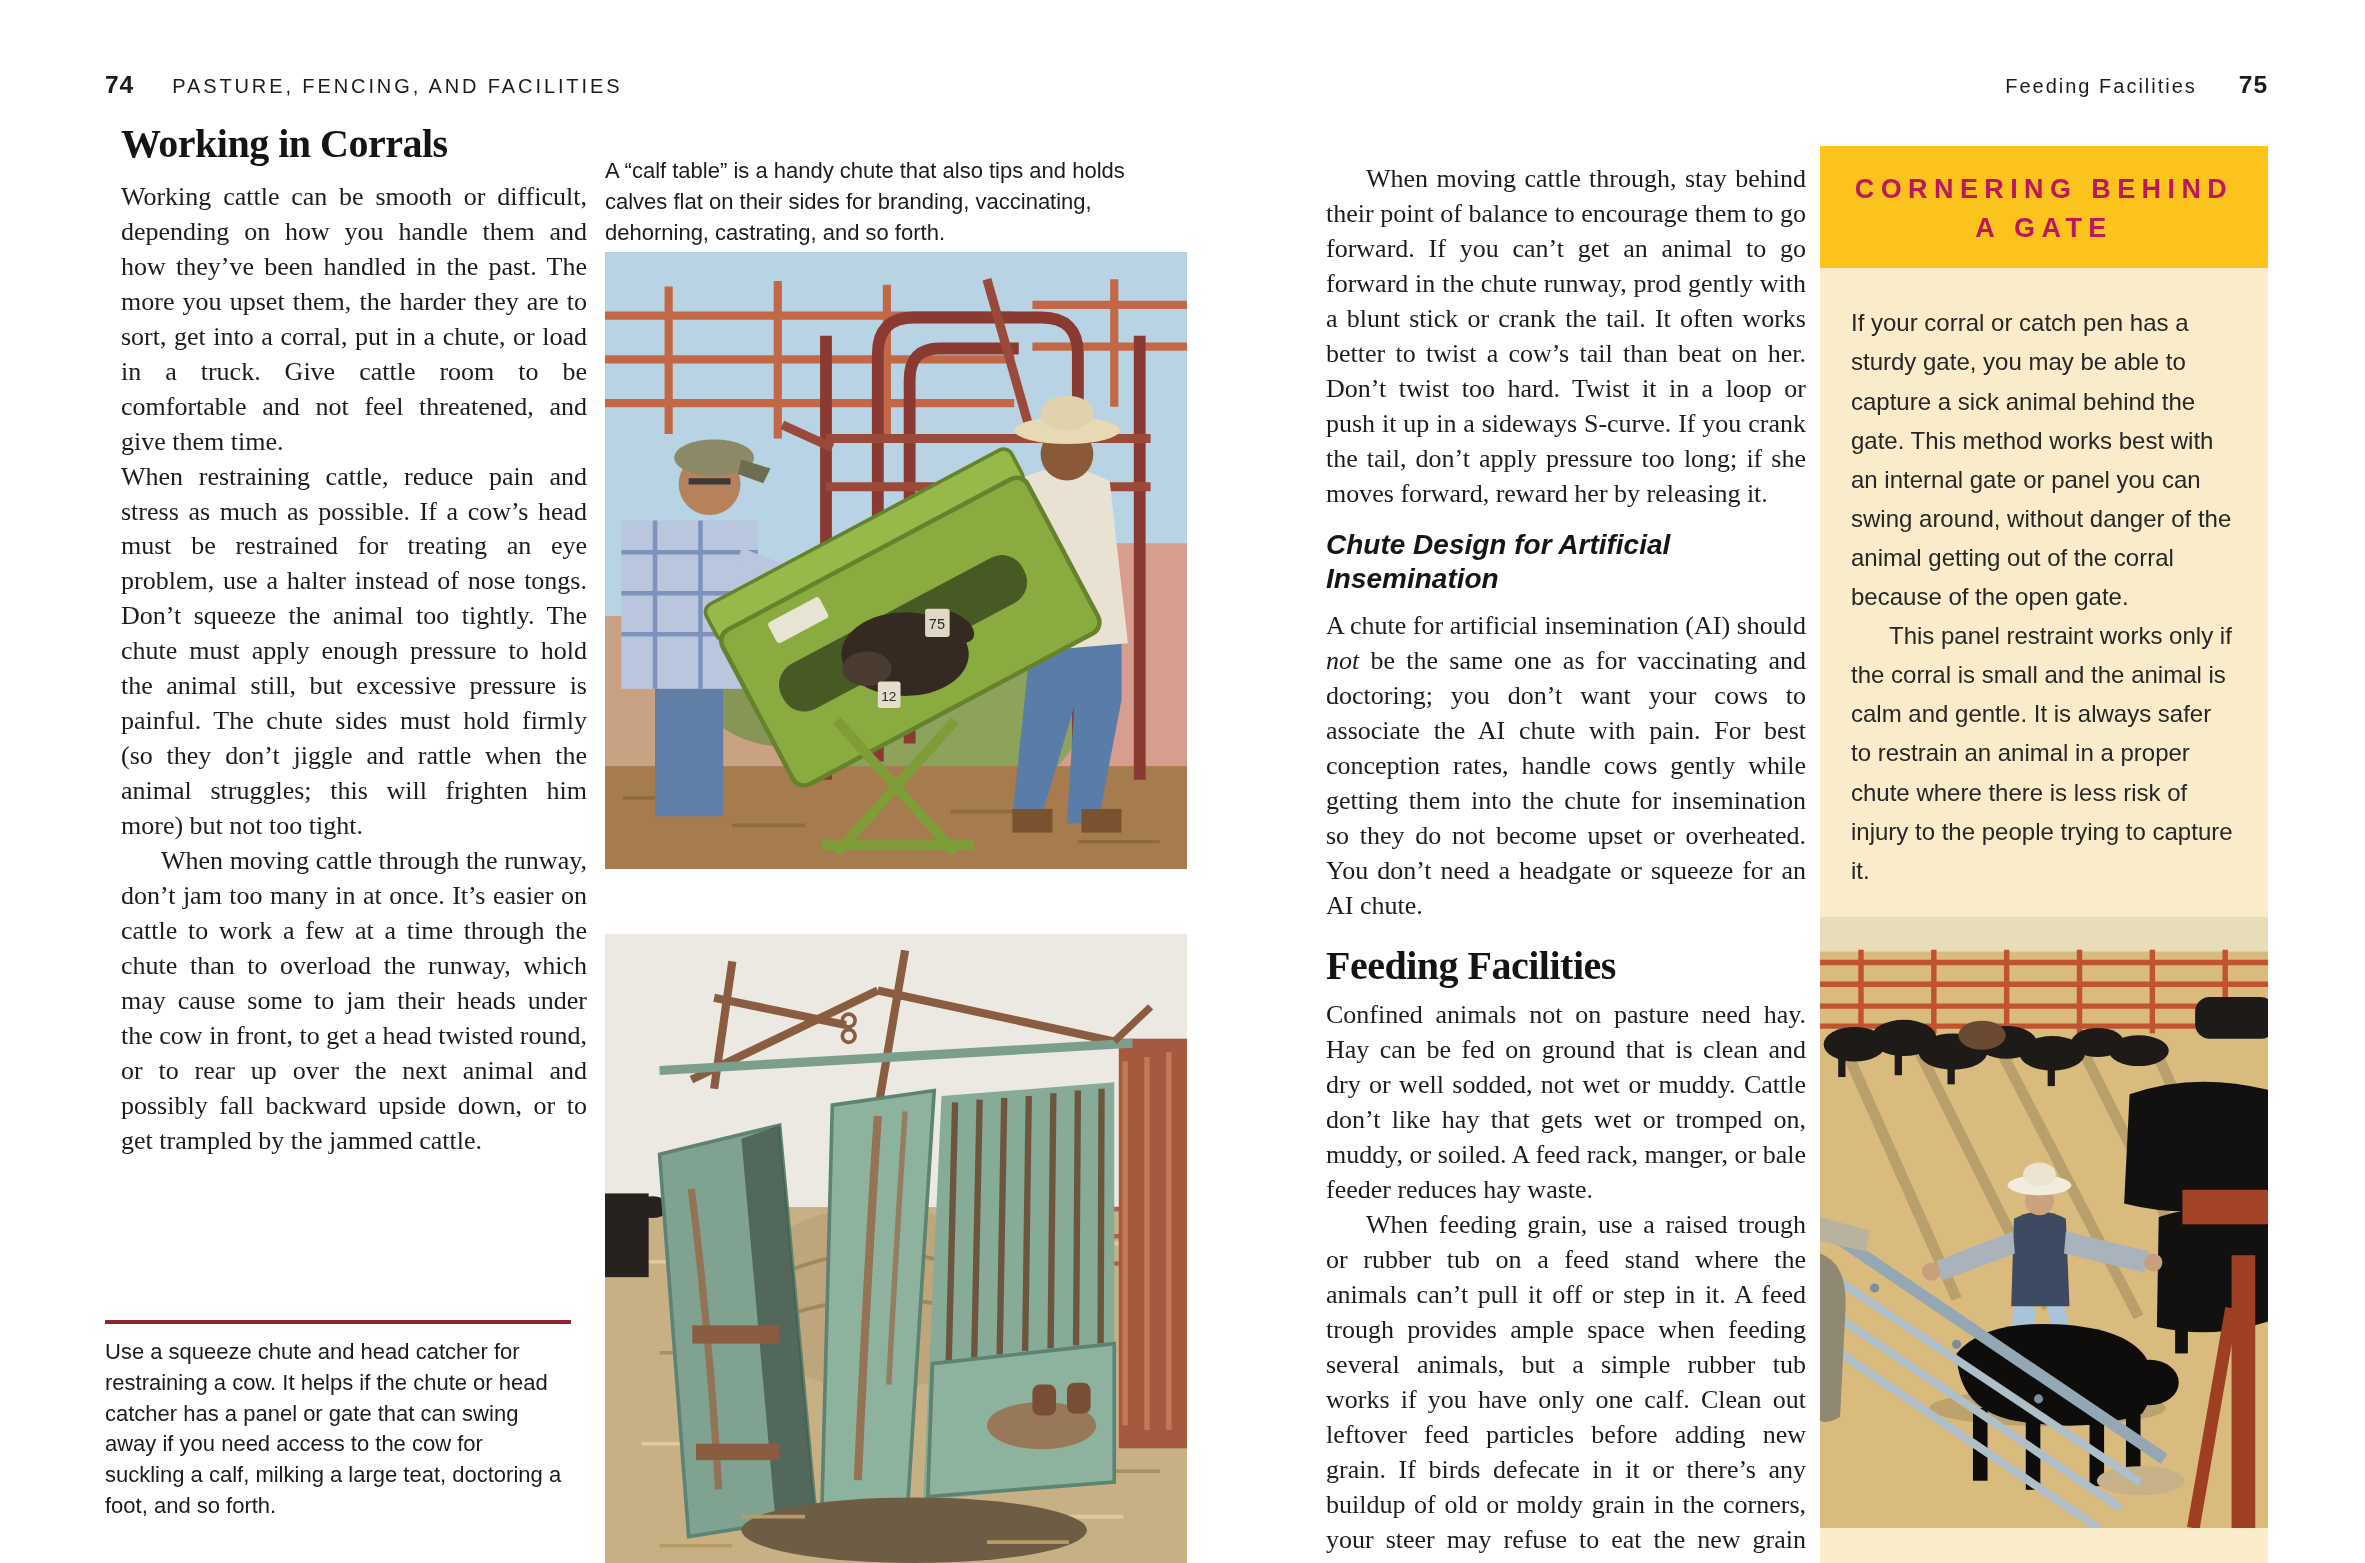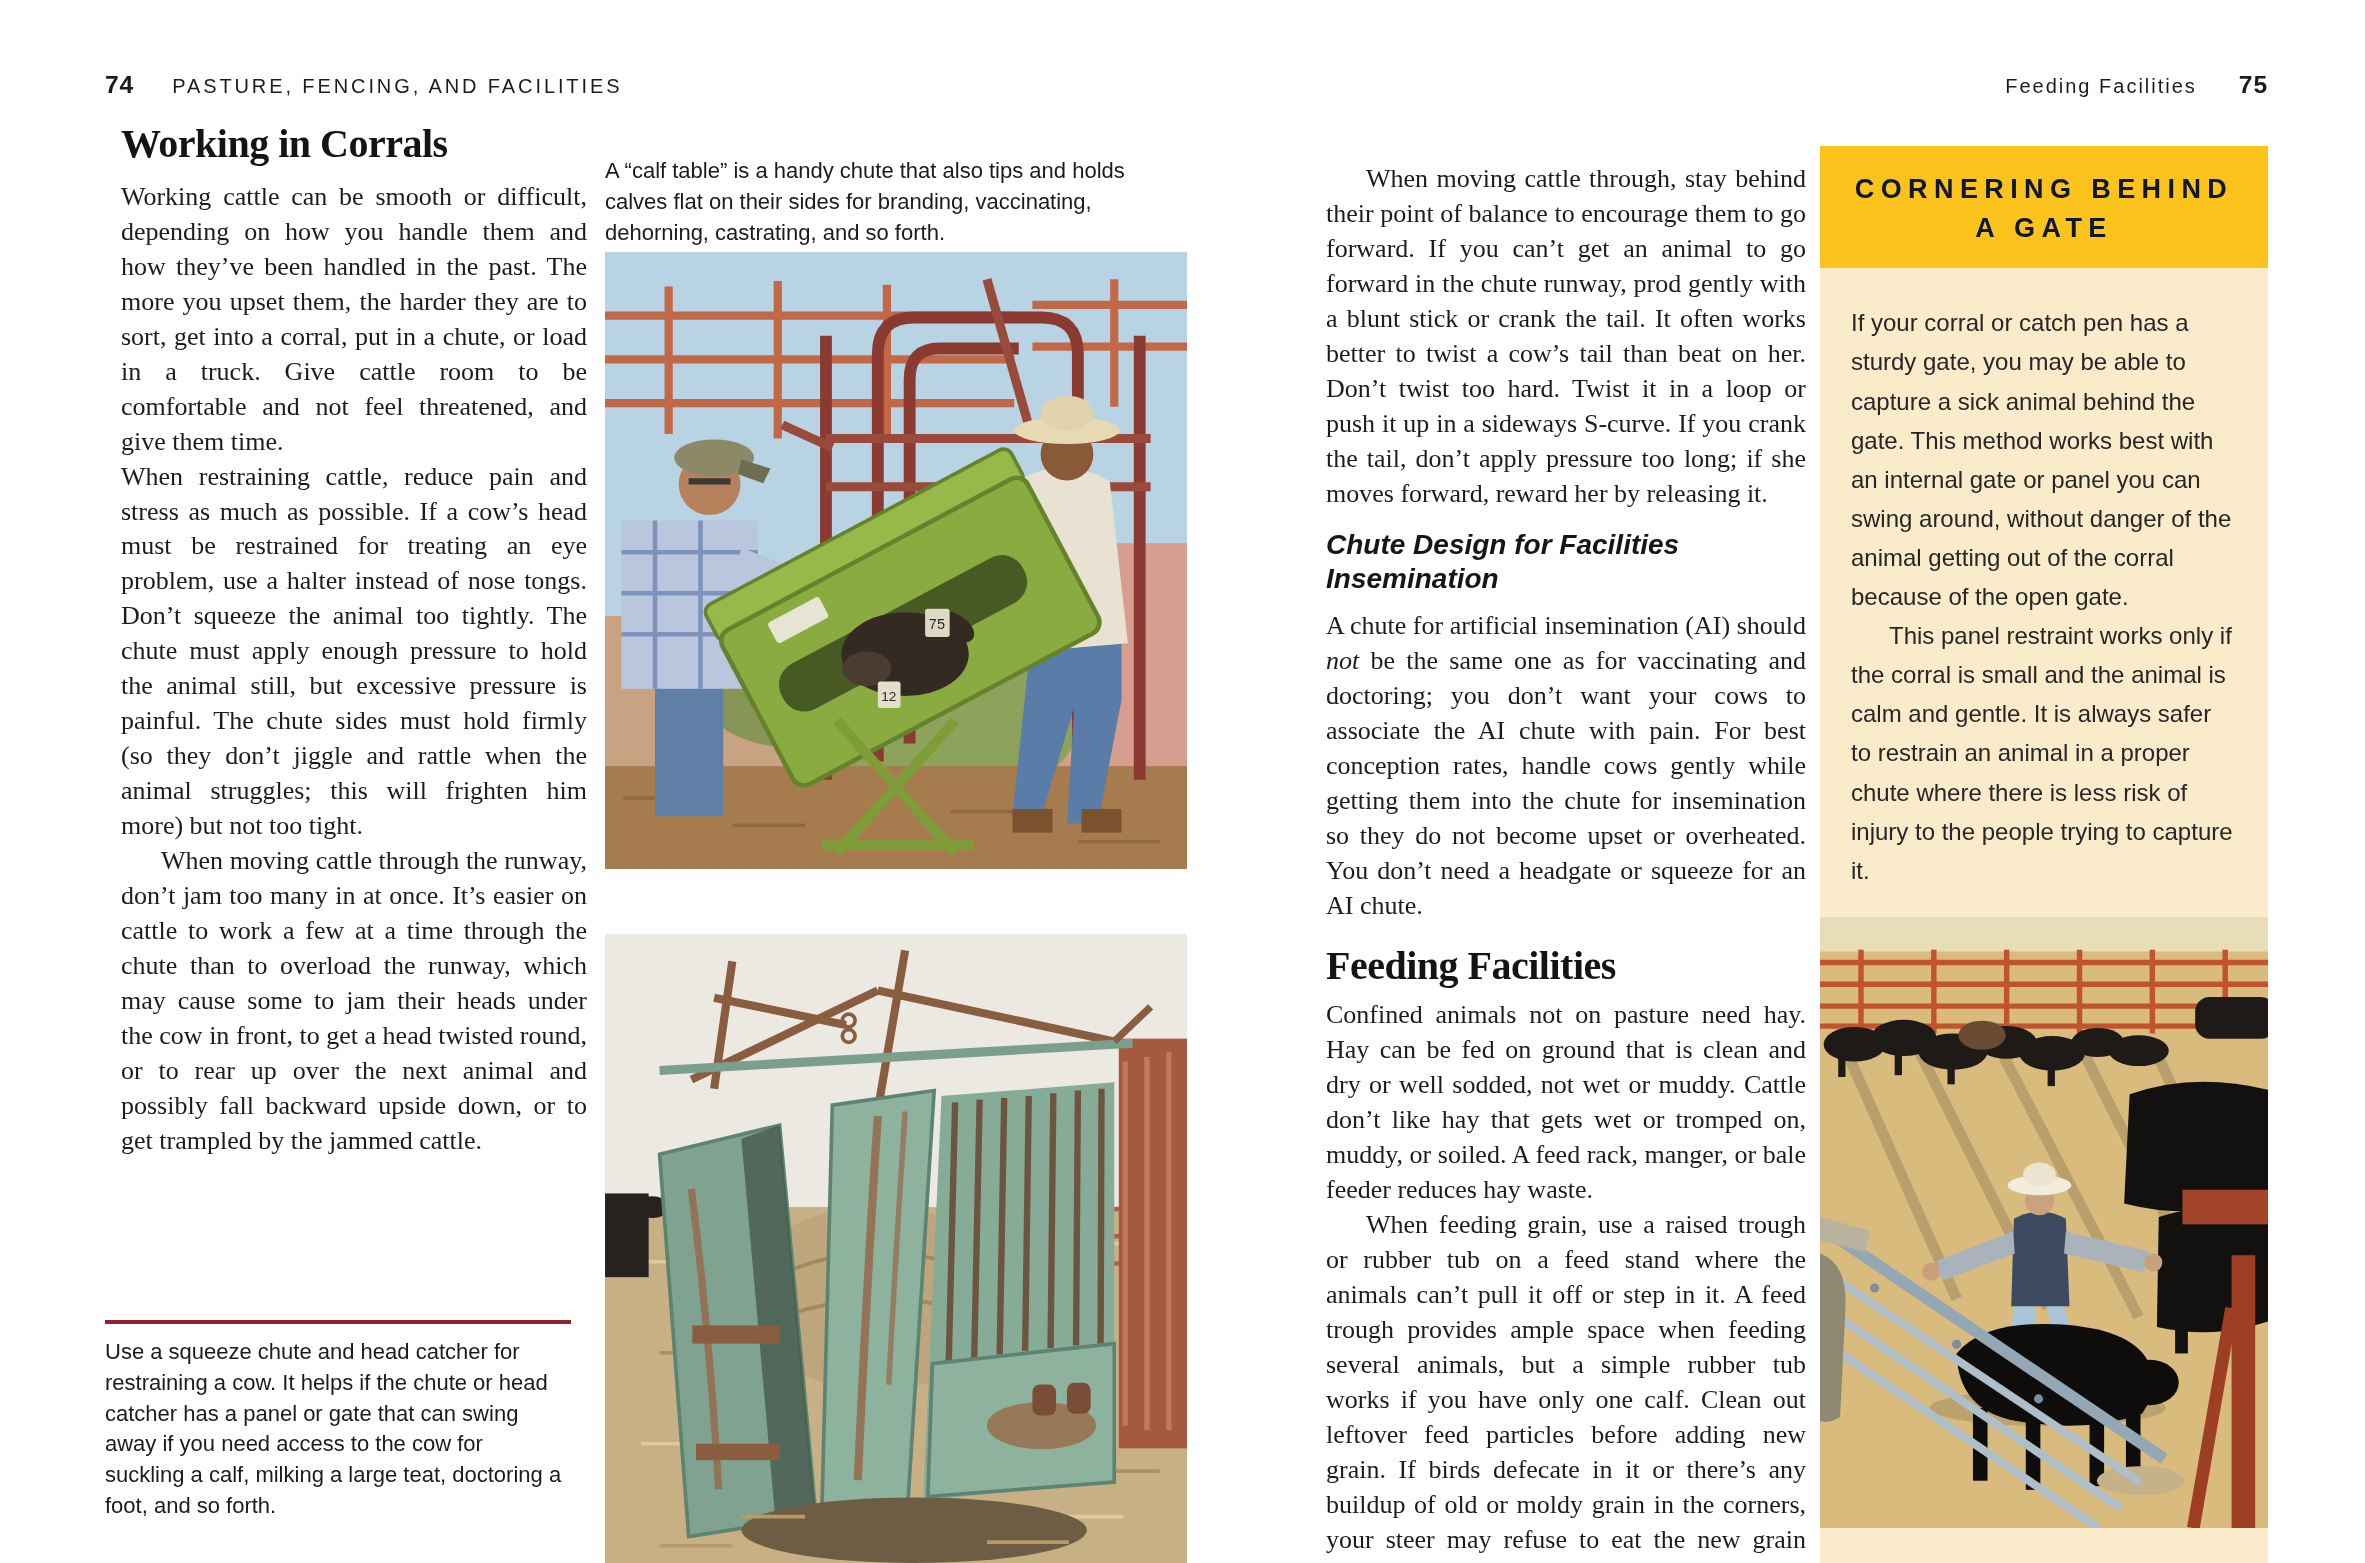--- a/index.html
+++ b/index.html
@@ -40,21 +40,21 @@
 
   
   .photo{position:absolute;overflow:hidden;background:#cbb48a;}
   .photo svg{display:block;width:100%;height:100%;}
 
   
   .sidebar{position:absolute;left:1820px;top:146px;width:448px;font-family:"Liberation Sans",sans-serif;}
   .sidebar-head{
     background:var(--accent_yellow,#fcc31c);text-align:center;
     font-weight:bold;font-size:27px;letter-spacing:6.4px;line-height:1.45;
-    padding:24px 16.4px 20px 16.4px;color:#0f172a;
+    padding:24px 16.4px 20px 16.4px;color:#be185d;
   }
   .sidebar-body{background:var(--sidebar_cream,#faebcb);padding:35px 31px 38px 31px;}
   .sidebar-body p{font-size:24px;line-height:1.63;margin:0;color:#262626;}
   .sidebar-body p.sb-ind{text-indent:38px;}
   .sidebar-photo{margin:27px -31px 0 -31px;height:611px;overflow:hidden;}
   .sidebar-photo svg{display:block;width:100%;height:100%;}
   .sidebar-caption{padding-top:25.5px;font-size:22px;line-height:1.45;}
 </style>
 </head>
 <body>
@@ -251,21 +251,21 @@
       <g stroke="#b89a66" stroke-width="4">
           <path d="M150,640 h70"></path>
           <path d="M420,668 h90"></path>
           <path d="M60,672 h80"></path>
         </g>
     </svg>
   </div>
 
   <div class="col" style="left:1310px;top:162px;width:480px;">
     <p class="body ind">When moving cattle through, stay behind their point of balance to encourage them to go forward. If you can’t get an animal to go forward in the chute runway, prod gently with a blunt stick or crank the tail. It often works better to twist a cow’s tail than beat on her. Don’t twist too hard. Twist it in a loop or push it up in a sideways S-curve. If you crank the tail, don’t apply pressure too long; if she moves forward, reward her by releasing it.</p>
-    <h2 class="subhead" style="margin-top:16.4px;">Chute Design for Facilities Insemination</h2>
+    <h2 class="subhead" style="margin-top:16.4px;">Chute Design for Artificial Insemination</h2>
     <p class="body"><span>A chute for artificial insemination (AI) should </span><span class="it">not</span><span> be the same one as for vaccinating and doctoring; you don’t want your cows to associate the AI chute with pain. For best conception rates, handle cows gently while getting them into the chute for insemination so they do not become upset or overheated. You don’t need a headgate or squeeze for an AI chute.</span></p>
     <h1 class="serif-head" style="margin:20px 0 11px 0;">Feeding Facilities</h1>
     <p class="body">Confined animals not on pasture need hay. Hay can be fed on ground that is clean and dry or well sodded, not wet or muddy. Cattle don’t like hay that gets wet or tromped on, muddy, or soiled. A feed rack, manger, or bale feeder reduces hay waste.</p>
     <p class="body ind">When feeding grain, use a raised trough or rubber tub on a feed stand where the animals can’t pull it off or step in it. A feed trough provides ample space when feeding several animals, but a simple rubber tub works if you have only one calf. Clean out leftover feed particles before adding new grain. If birds defecate in it or there’s any buildup of old or moldy grain in the corners, your steer may refuse to eat the new grain you put in; he won’t like the smell or taste.</p>
   </div>
 
   <div class="sidebar">
     <div class="sidebar-head">CORNERING BEHIND A GATE</div>
     <div class="sidebar-body">
       <p>If your corral or catch pen has a sturdy gate, you may be able to capture a sick animal behind the gate. This method works best with an internal gate or panel you can swing around, without danger of the animal getting out of the corral because of the open gate.</p>

